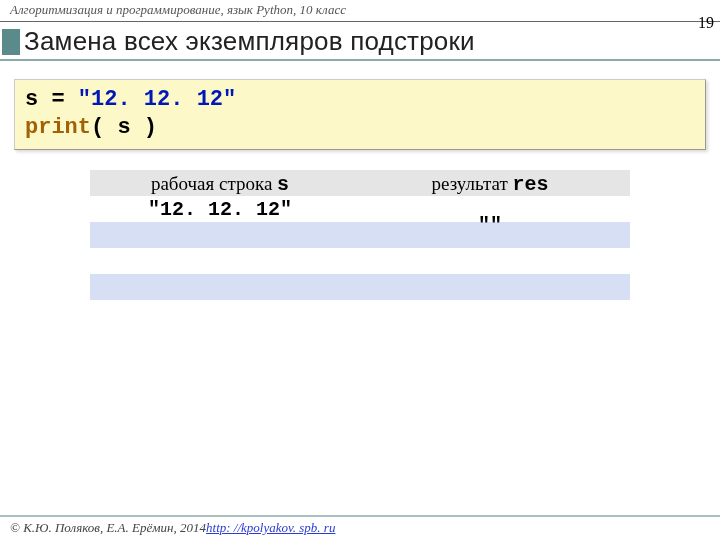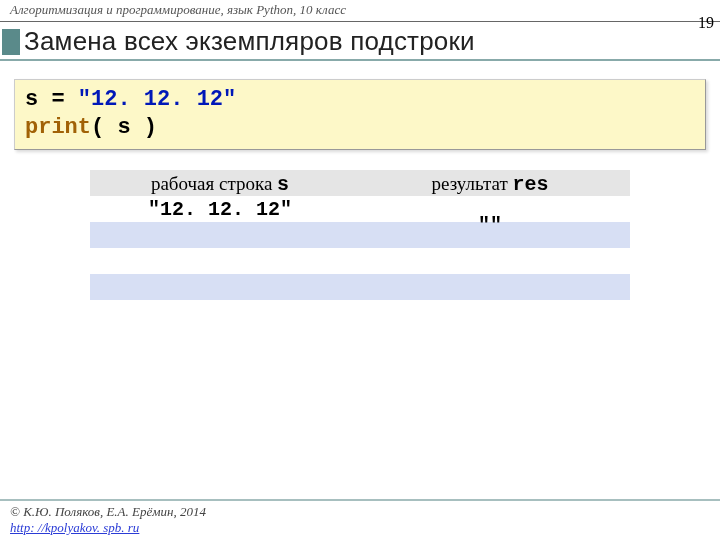--- a/index.html
+++ b/index.html
@@ -91,21 +91,20 @@
     position: absolute;
     bottom: 4px;
     left: 0;
     width: 720px;
     border-top: 2px solid #a7bfbf;
     padding: 3px 10px 0 10px;
     display: flex;
     font-style: italic;
     font-size: 13px;
     color: #444;
-    flex-direction: column;
   }
   .footer .right { color: #2a3bd6; text-decoration: underline; }
 </style>
 </head>
 <body>
 
 <div class="top-bar">
   <span>Алгоритмизация и программирование, язык Python, 10 класс</span>
 </div>
 <div class="page-num">19</div>

